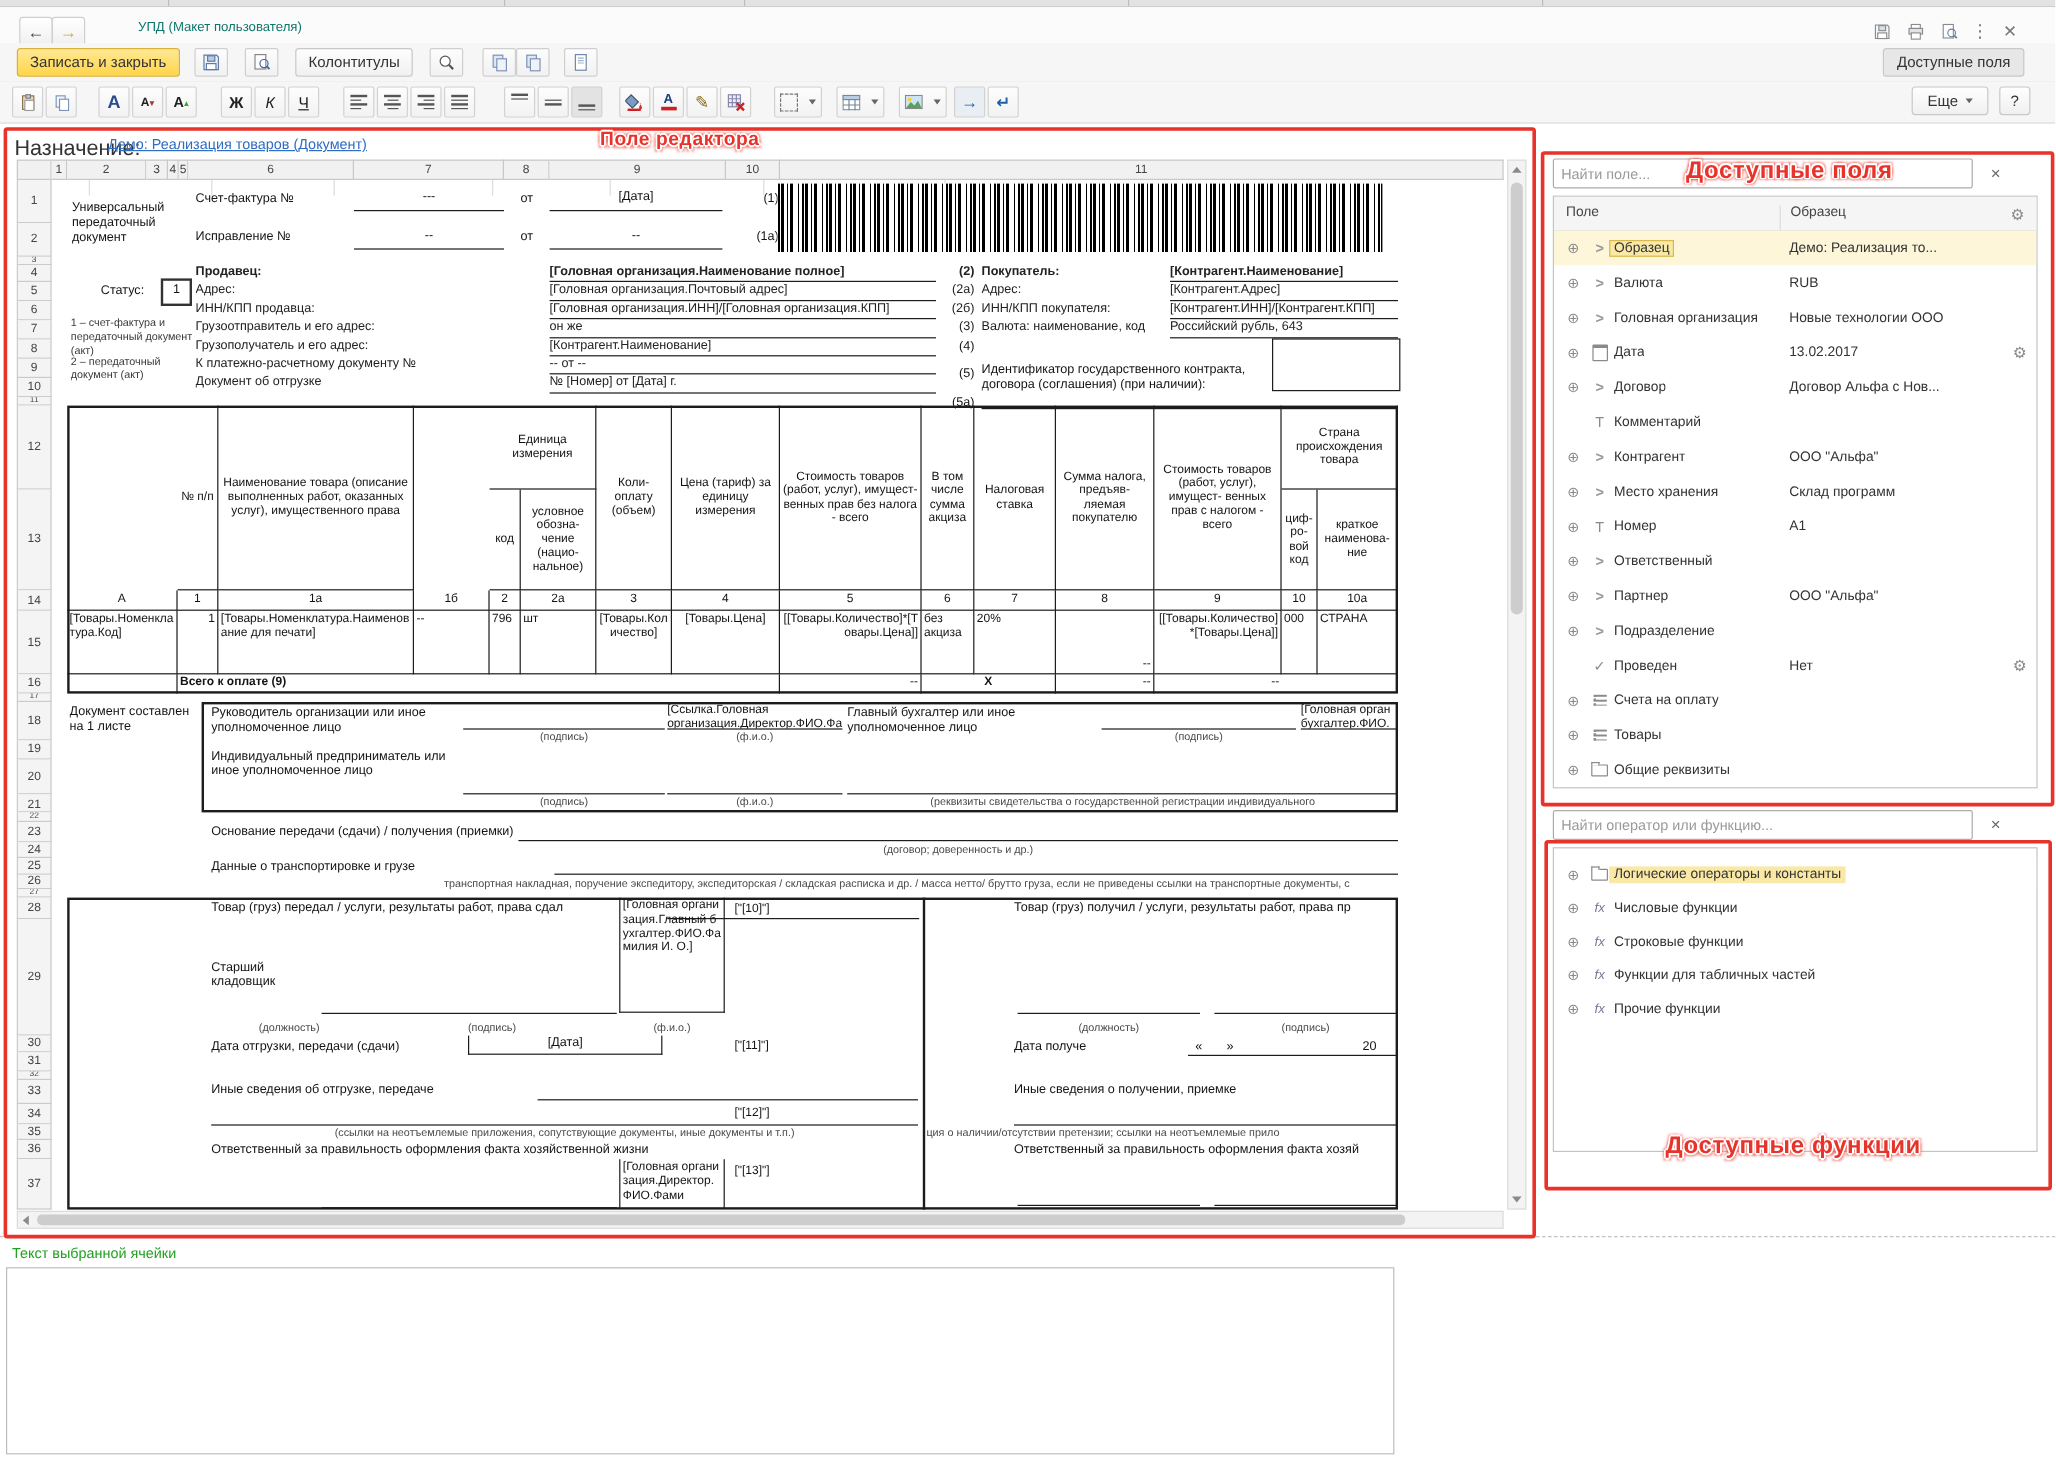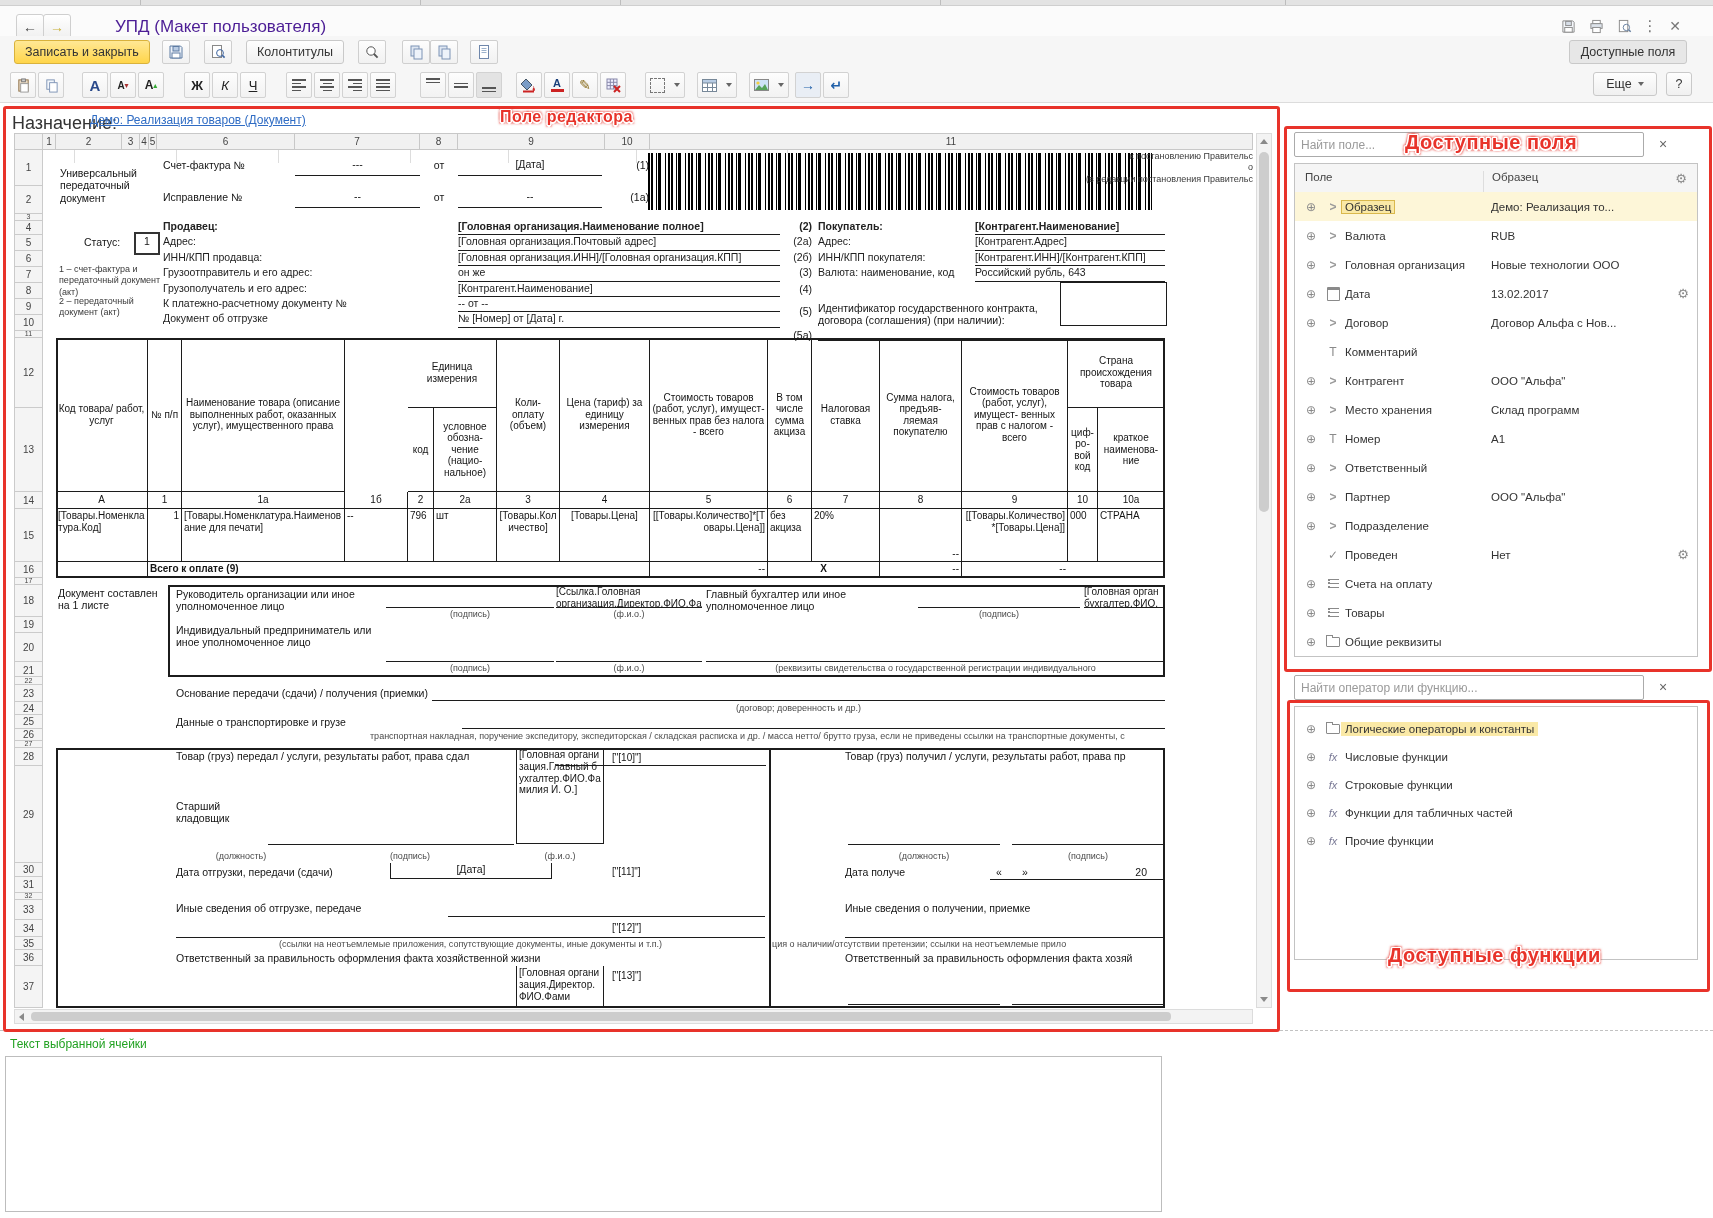--- a/index.html
+++ b/index.html
@@ -11,21 +11,21 @@
   .ctr{text-align:center;} .rgt{text-align:right;} .b{font-weight:bold;}
   .bb{border-bottom:1px solid #1c1c1c;}
   .s9{font-size:9px;color:#3a3a3a;line-height:1.25;}
   .nw{white-space:nowrap;}
   .ba{word-break:break-all;}
   
   .tabstrip{position:absolute;left:0;top:0;width:1713px;height:5px;background:#e3e3e3;border-bottom:1px solid #cfcfcf;}
   .tabstrip i{position:absolute;top:0;width:1px;height:5px;background:#bdbdbd;}
   .titlebar{position:absolute;left:0;top:6px;width:1713px;height:30px;background:#fbfbfb;}
   .navbtn{position:absolute;top:8px;width:26px;height:24px;border:1px solid #cfcfcf;border-radius:3px;background:linear-gradient(#fff,#efefef);display:flex;align-items:center;justify-content:center;font-size:14px;font-weight:bold;}
-  .wintitle{position:absolute;left:115px;top:11px;font-size:17px;color:#4c1d95;}
+  .wintitle{position:absolute;left:115px;top:11px;font-size:11px;color:#0f766e;}
   .winicon{position:absolute;top:10px;width:24px;height:20px;display:flex;align-items:center;justify-content:center;color:#777;font-size:14px;}
   
   .cmdbar{position:absolute;left:0;top:36px;width:1713px;height:32px;background:#f6f6f6;border-bottom:1px solid #e2e2e2;}
   .fmtbar{position:absolute;left:0;top:68px;width:1713px;height:34px;background:#f6f6f6;border-bottom:1px solid #dcdcdc;}
   .btn{position:absolute;height:24px;border:1px solid #c9c9c9;border-radius:3px;background:linear-gradient(#fefefe,#f0f0f0);display:flex;align-items:center;justify-content:center;font-size:12.5px;color:#333;padding:0 10px;box-sizing:border-box;}
   .btn.yellow{background:linear-gradient(#ffe895,#ffd54a);border-color:#d9b23c;font-weight:normal;}
   .btn.pressed{background:#e7e7e7;}
   .tb{position:absolute;width:28px;height:24px;border:1px solid #cfcfcf;border-radius:2px;background:linear-gradient(#fdfdfd,#f1f1f1);display:flex;align-items:center;justify-content:center;box-sizing:border-box;}
   .tb2{position:absolute;width:26px;height:26px;border:1px solid #d2d2d2;border-radius:2px;background:linear-gradient(#fdfdfd,#f2f2f2);display:flex;align-items:center;justify-content:center;box-sizing:border-box;font-size:13px;color:#222;}
   .tb2.drop{width:40px;justify-content:space-between;padding:0 4px;}
@@ -458,25 +458,20 @@
   <div class="c ctr" style="left:422px;top:159px;width:34px;height:14px;">от</div>
   <div class="c ctr bb" style="left:458px;top:158px;width:144px;height:17px;">[Дата]</div>
   <div class="c rgt" style="left:605px;top:159px;width:44px;height:14px;">(1)</div>
   <div class="c" style="left:163px;top:191px;width:125px;height:14px;">Исправление №</div>
   <div class="c ctr bb" style="left:295px;top:190px;width:125px;height:17px;">--</div>
   <div class="c ctr" style="left:422px;top:191px;width:34px;height:14px;">от</div>
   <div class="c ctr bb" style="left:458px;top:190px;width:144px;height:17px;">--</div>
   <div class="c rgt" style="left:605px;top:191px;width:44px;height:14px;">(1а)</div>
 
   <div class="barcode"></div>
-  <div class="c rgt s9" style="left:900px;top:151px;width:353px;height:40px;">
-    <div>к постановлению Правительс</div>
-    <div>о</div>
-    <div>(в редакции постановления Правительс</div>
-  </div>
 
   <div class="c" style="left:84px;top:236px;width:48px;height:14px;">Статус:</div>
   <div class="c ctr" style="left:134px;top:232px;width:22px;height:19px;border:2px solid #333;line-height:15px;">1</div>
   <div class="c s9" style="left:59px;top:264px;width:102px;height:44px;">1 – счет-фактура и передаточный документ (акт)</div>
   <div class="c s9" style="left:59px;top:296px;width:102px;height:30px;">2 – передаточный документ (акт)</div>
 
   <div class="abs" style="left:163px;top:220px;width:295px;">
       <div style="height:15.4px;font-size:10.5px;overflow:hidden;white-space:nowrap;" class=" b"><span>Продавец:</span></div>
       <div style="height:15.4px;font-size:10.5px;overflow:hidden;white-space:nowrap;"><span>Адрес:</span></div>
       <div style="height:15.4px;font-size:10.5px;overflow:hidden;white-space:nowrap;"><span>ИНН/КПП продавца:</span></div>
@@ -514,21 +509,20 @@
       <div style="height:15.4px;font-size:10.5px;overflow:hidden;white-space:nowrap;border-bottom:1px solid #1c1c1c;box-sizing:border-box;"><span>Российский рубль, 643</span></div>
     </div>
   <div class="c rgt" style="left:784px;top:283px;width:28px;height:14px;">(4)</div>
   <div class="c rgt" style="left:784px;top:305px;width:28px;height:14px;">(5)</div>
   <div class="c" style="left:818px;top:282px;width:240px;height:42px;margin-top:20px;">Идентификатор государственного контракта, договора (соглашения) (при наличии):</div>
   <div class="c" style="left:1060px;top:282px;width:105px;height:42px;border:1px solid #1c1c1c;"></div>
   <div class="c rgt" style="left:784px;top:329px;width:28px;height:12px;">(5а)</div>
   <div class="c bb" style="left:818px;top:327px;width:347px;height:13px;"></div>
 
   <div class="goodsbox"></div>
-  <div class="gc" style="left:56px;top:338px;width:92px;height:154px;">Код товара/ работ, услуг</div>
   <div class="gc" style="left:148px;top:338px;width:34px;height:154px;">№ п/п</div>
   <div class="gc" style="left:182px;top:338px;width:163px;height:154px;">Наименование товара (описание выполненных работ, оказанных услуг), имущественного права</div>
   <div class="gc" style="left:408px;top:338px;width:89px;height:70px;">Единица измерения</div>
   <div class="gc" style="left:408px;top:408px;width:26px;height:84px;">код</div>
   <div class="gc" style="left:434px;top:408px;width:63px;height:84px;">условное обозна- чение (нацио- нальное)</div>
   <div class="gc" style="left:497px;top:338px;width:63px;height:154px;">Коли- оплату (объем)</div>
   <div class="gc" style="left:560px;top:338px;width:90px;height:154px;">Цена (тариф) за единицу измерения</div>
   <div class="gc" style="left:650px;top:338px;width:118px;height:154px;">Стоимость товаров (работ, услуг), имущест- венных прав без налога - всего</div>
   <div class="gc" style="left:768px;top:338px;width:44px;height:154px;">В том числе сумма акциза</div>
   <div class="gc" style="left:812px;top:338px;width:68px;height:154px;">Налоговая ставка</div>

